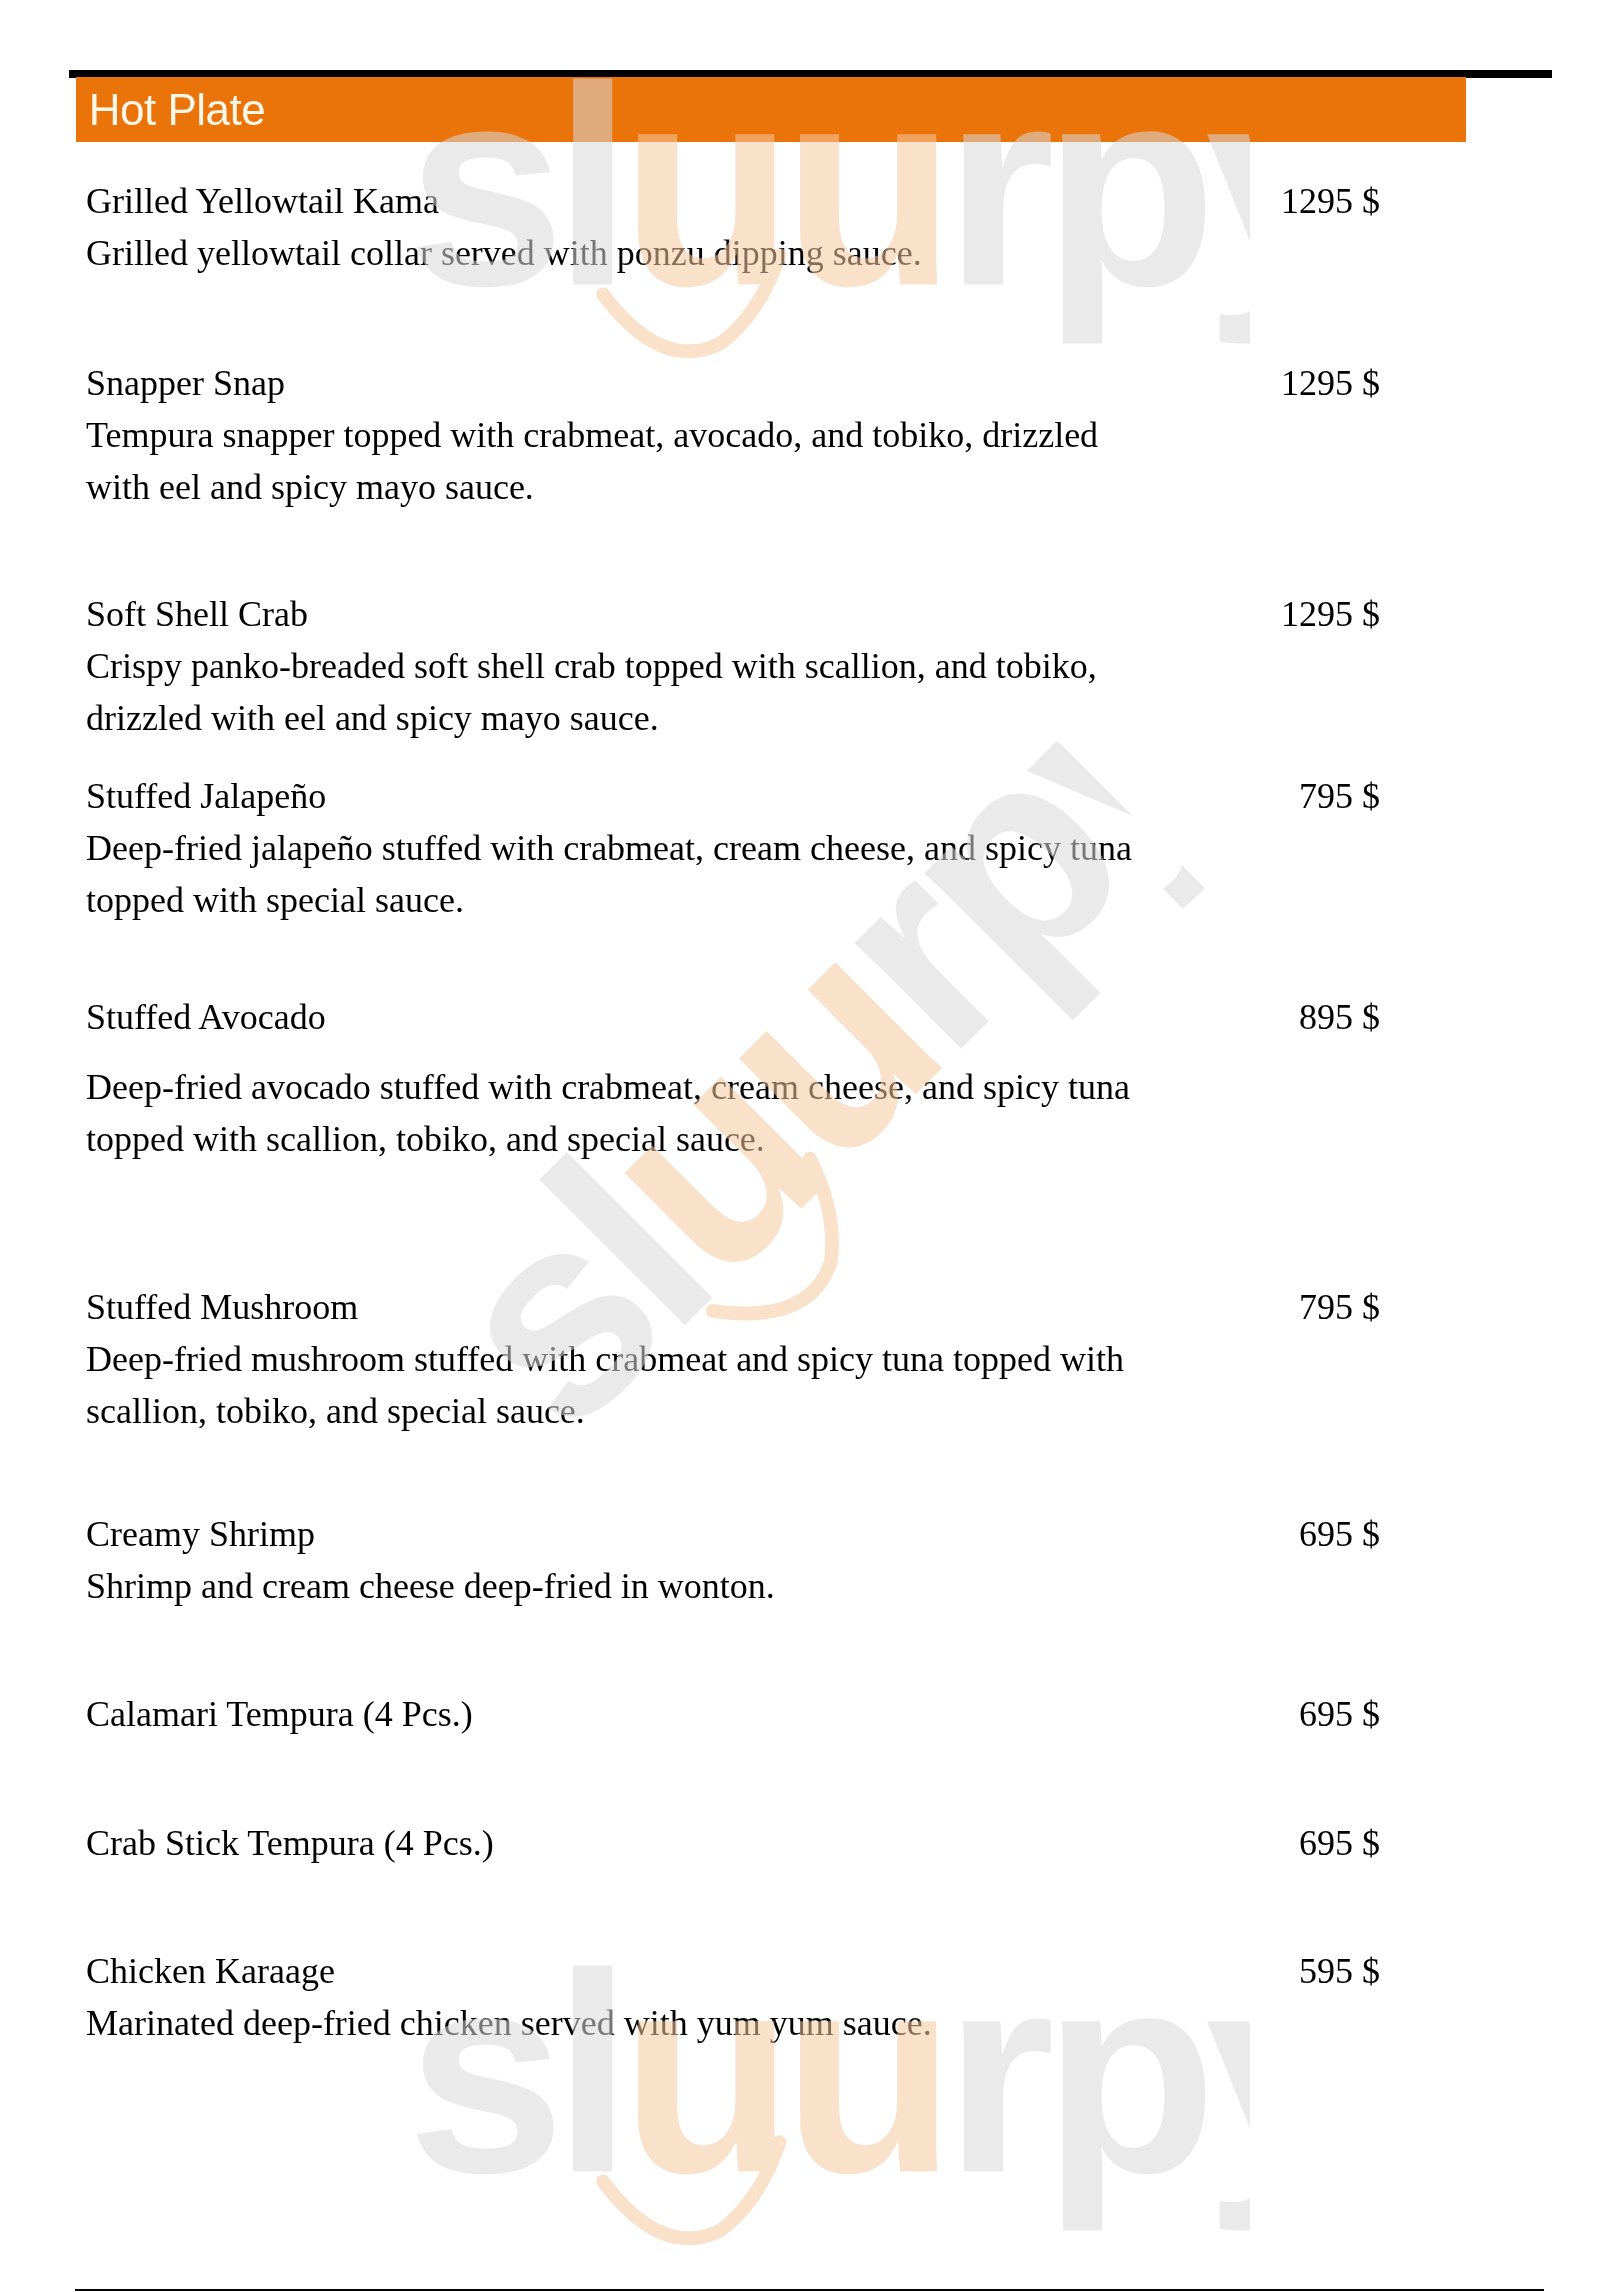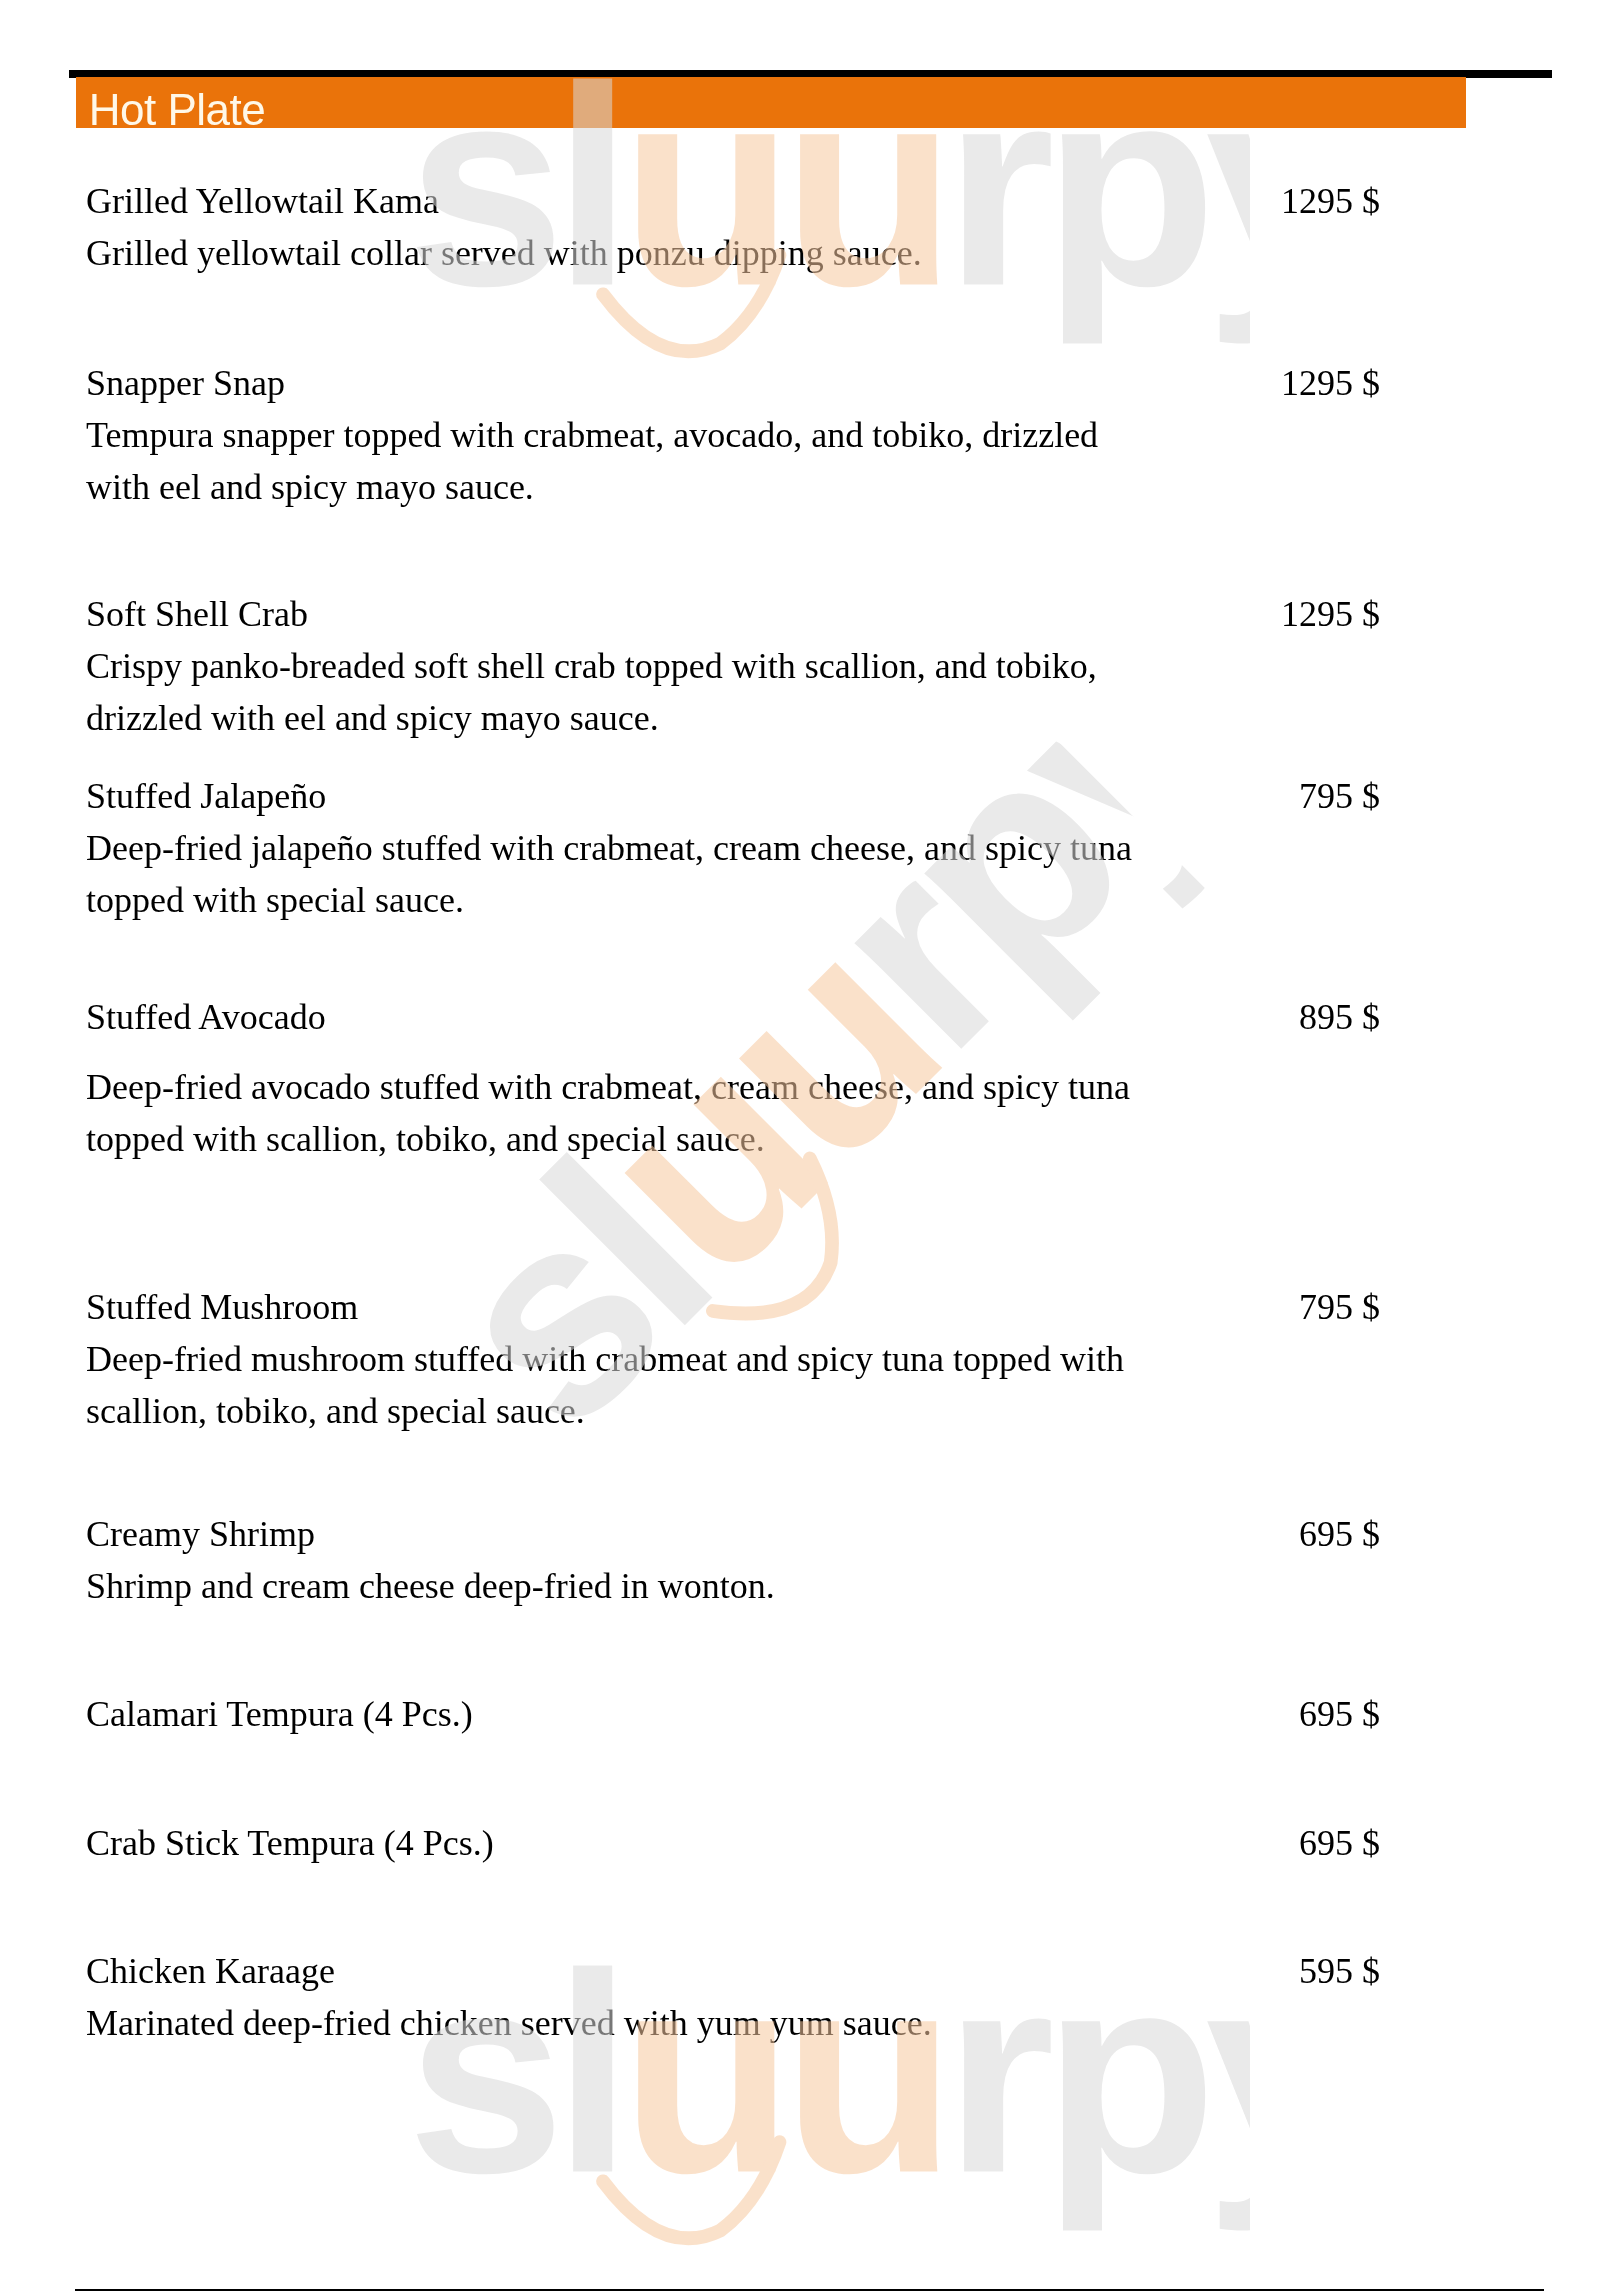--- a/index.html
+++ b/index.html
@@ -1,19 +1,19 @@
 <!DOCTYPE html>
 <html><head>
 <meta charset="utf-8">
 <style>
   html, body { margin:0; padding:0; background:#ffffff; }
   body { width:1621px; height:2293px; position:relative; overflow:hidden; }
   .page { position:absolute; left:0; top:0; width:1621px; height:2293px; }
   .top-rule { position:absolute; left:69px; top:70px; width:1483px; height:7.8px; background:#000000; }
-  .section-header { position:absolute; left:76px; top:77px; width:1390px; height:51px; }
+  .section-header { position:absolute; left:76px; top:77px; width:1390px; height:65px; }
   .section-title { position:absolute; left:12.7px; top:5.9px; font-family:"Liberation Sans", sans-serif; font-size:44px; line-height:53px; letter-spacing:-0.5px; }
   .item { position:absolute; left:86px; width:1294px; font-family:"Liberation Serif", serif; font-size:36px; line-height:52px; color:#000; }
   .item-row { display:flex; justify-content:space-between; align-items:baseline; }
   .item-name { white-space:nowrap; }
   .item-price { white-space:nowrap; text-align:right; }
   .item-desc { width:1157px; }
   .bottom-rule { position:absolute; left:75px; top:2289px; width:1469px; height:2px; background:#000000; }
   .watermark { position:absolute; pointer-events:none; }
   .watermark svg { display:block; }
 </style>

